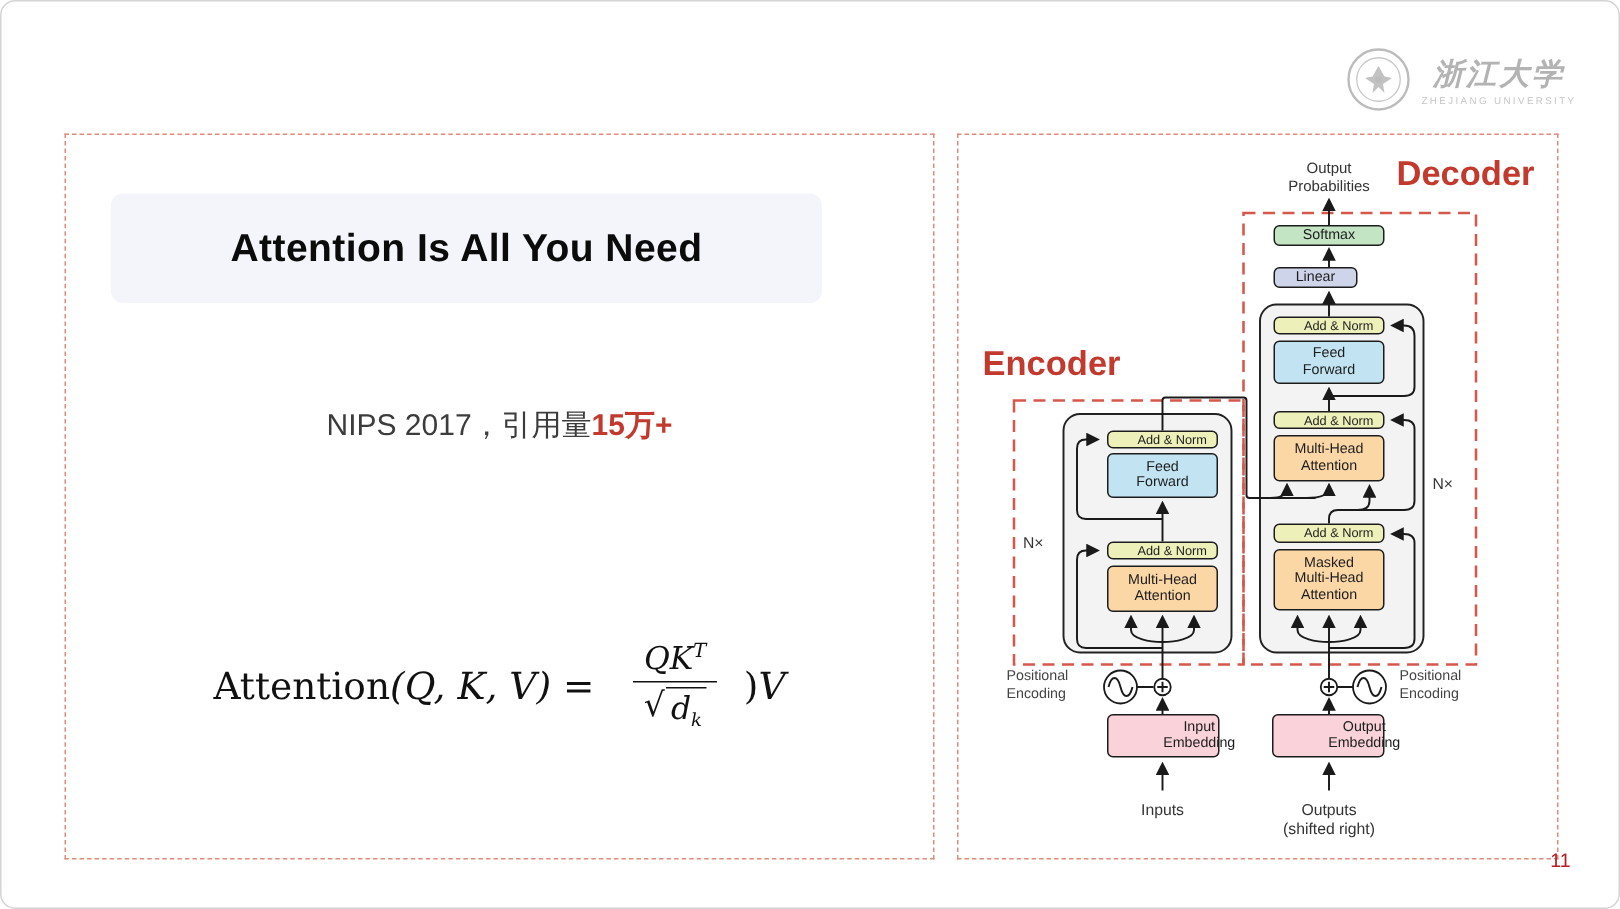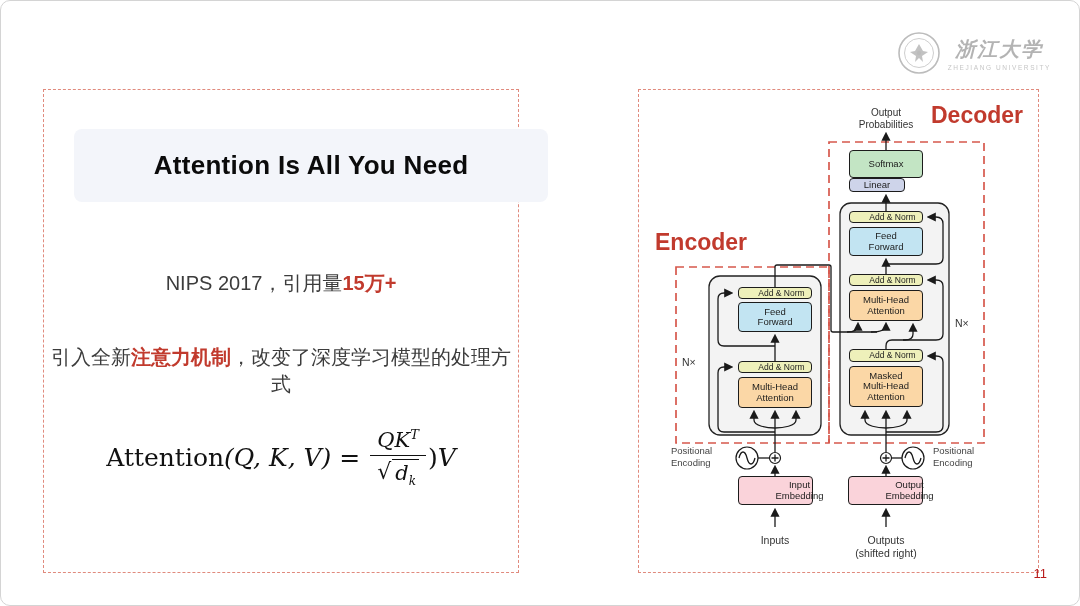--- a/index.html
+++ b/index.html
@@ -16,36 +16,36 @@
   .page-title{margin-left:12px;font-size:28px;color:var(--title_gray,#4a4a4a);letter-spacing:.5px;}
 
   
   .logo{position:absolute;right:28px;top:30px;display:flex;align-items:center;gap:7px;}
   .logo-text{display:flex;flex-direction:column;align-items:center;}
   .logo-cn{font-size:20px;color:#b3b3b3;font-weight:bold;letter-spacing:2px;font-style:italic;}
   .logo-en{font-size:6.5px;color:#c6c6c6;letter-spacing:1.6px;margin-top:1px;}
 
   
   .panel{position:absolute;border:1px dashed var(--panel_dash,#e08a7d);box-sizing:border-box;}
-  .left-panel{left:42px;top:88px;width:476px;height:484px;}
+  .left-panel{left:42px;top:88px;width:580px;height:484px;}
   .right-panel{left:637px;top:88px;width:401px;height:484px;}
 
   
   .paper-title-box{position:absolute;left:30px;top:39px;width:474px;height:73px;background:#f3f5fa;
       border-radius:8px;display:flex;align-items:center;justify-content:center;}
   .paper-title{font-size:26px;font-weight:bold;color:#0b0b0b;letter-spacing:.3px;}
   .citation-line{position:absolute;left:0;top:180px;width:100%;text-align:center;font-size:20px;color:#3c3c3c;}
   .desc-line{position:absolute;left:0;top:254px;width:100%;text-align:center;font-size:20px;color:#3c3c3c;}
   .hl{color:var(--accent_red,#c13a2d);font-weight:600;}
 
   .formula{position:absolute;left:0;top:337px;width:100%;display:flex;align-items:center;justify-content:center;
       font-family:"DejaVu Serif","Liberation Serif",serif;font-size:25px;color:#111;}
   .fi{font-style:italic;}
   .feq{margin:0 8px;}
-  .frac{display:inline-flex;flex-direction:column;align-items:center;font-size:21px;margin:0 2px;vertical-align:middle;}
+  .frac{display:inline-flex;flex-direction:column;align-items:center;font-size:21px;margin:0 18px;vertical-align:middle;}
   .num{border-bottom:1.6px solid #111;padding:0 7px 3px;}
   .num sup{font-size:13px;font-style:italic;}
   .den{padding-top:3px;display:inline-flex;align-items:flex-start;}
   .radical{font-size:22px;margin-right:1px;}
   .radicand{border-top:1.4px solid #111;padding:1px 3px 0;}
   .radicand sub{font-size:12px;font-style:italic;}
 
   
   .diagram{position:absolute;left:2px;top:0;width:397px;height:482px;}
   .diagram svg{position:absolute;left:0;top:0;}
@@ -93,23 +93,20 @@
       <div class="logo-en">ZHEJIANG UNIVERSITY</div>
     </div>
   </div>
 
   <div class="panel left-panel">
     <div class="paper-title-box">
       <span class="paper-title">Attention Is All You Need</span>
     </div>
     <div class="citation-line">
       <span>NIPS 2017，引用量</span><span class="hl">15万+</span>
-    </div>
-    <div class="desc-line">
-      <span>引入全新</span><span class="hl">注意力机制</span><span>，改变了深度学习模型的处理方式</span>
     </div>
     <div class="formula">
       <span>Attention</span>
         <span class="fi">(Q, K, V)</span>
       <span class="feq">=</span>
       <span class="frac">
         <span class="num"><span class="fi">QK</span><sup>T</sup></span>
         <span class="den">
             <span class="radical">√</span>
             <span class="radicand"><span class="fi">d</span><sub>k</sub></span>
@@ -173,21 +170,21 @@
         <circle class="sym" cx="134" cy="368" r="5.5"></circle>
         <path class="ln" d="M134,364.5 V371.5 M130.5,368 H137.5"></path>
         <circle class="sym" cx="245" cy="368" r="5.5"></circle>
         <path class="ln" d="M245,364.5 V371.5 M241.5,368 H248.5"></path>
         <circle class="sym" cx="106" cy="368" r="11"></circle>
         <path class="ln" d="M98,368 C100,360 104,360 106,368 C108,376 112,376 114,368"></path>
         <circle class="sym" cx="272" cy="368" r="11"></circle>
         <path class="ln" d="M264,368 C266,360 270,360 272,368 C274,376 278,376 280,368"></path>
       </svg>
 
-      <div class="dbox green" style="left:208px;top:60px;width:74px;height:28px;">Softmax</div>
+      <div class="dbox green" style="left:208px;top:60px;width:74px;height:14px;">Softmax</div>
       <div class="dbox purple" style="left:208px;top:88px;width:56px;height:14px;">Linear</div>
       <div class="dbox yellow an" style="left:208px;top:121px;width:74px;height:12px;">Add &amp; Norm</div>
       <div class="dbox blue" style="left:208px;top:137px;width:74px;height:29px;">
           <span class="wrap" style="max-width:44px;">Feed Forward</span>
         </div>
       <div class="dbox yellow an" style="left:208px;top:184px;width:74px;height:12px;">Add &amp; Norm</div>
       <div class="dbox orange" style="left:208px;top:200px;width:74px;height:31px;">
           <span class="wrap" style="max-width:58px;">Multi-Head Attention</span>
         </div>
       <div class="dbox yellow an" style="left:208px;top:259px;width:74px;height:13px;">Add &amp; Norm</div>

